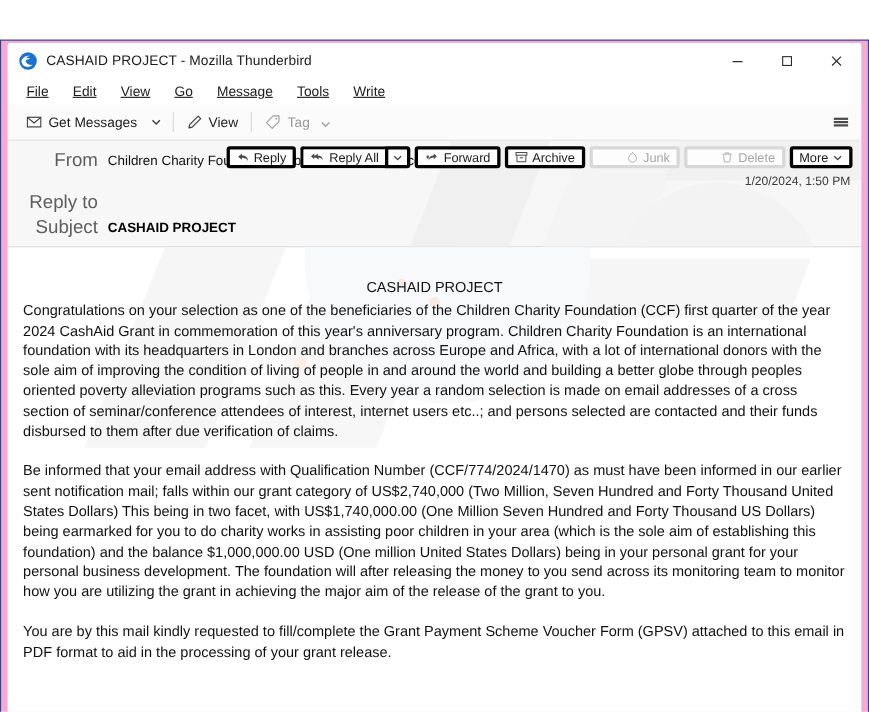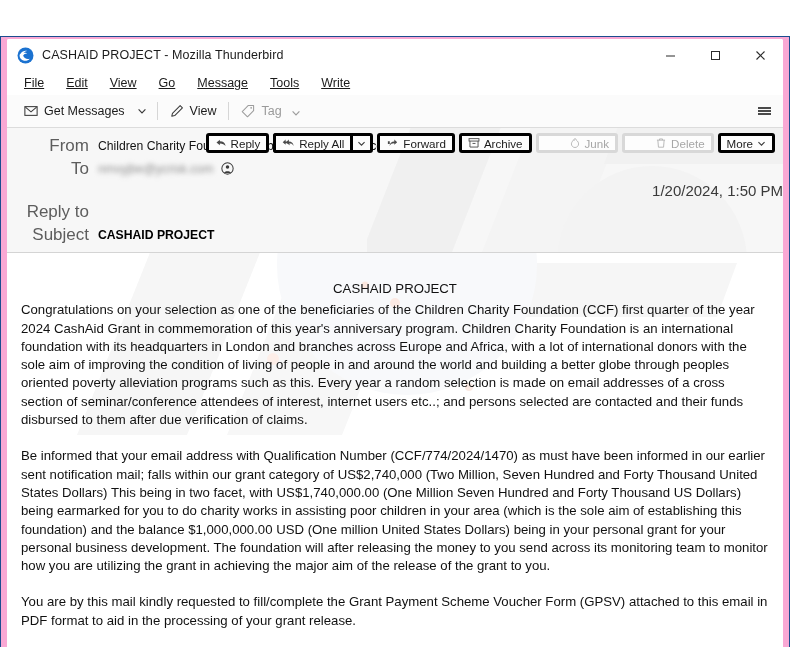--- a/index.html
+++ b/index.html
@@ -226,21 +226,22 @@
   .act-btn.dim { color: #a6a6a6; border-color: #d8d8d8; padding-left: 30px; }
   .act-group {
     display: flex;
     margin-left: 4px;
   }
   .act-group .act-btn { margin-left: 0; }
   .act-group .act-btn:first-child { border-radius: 3px 0 0 3px; border-right: none; }
   .act-group .act-btn:last-child { border-radius: 0 3px 3px 0; padding: 2px 4px; }
   .date-row {
     text-align: right;
-    font-size: 15px;
+    padding-right: 10px;
+    font-size: 11px;
     color: #3a3a3a;
     margin-top: 2px;
     margin-bottom: 1px;
     position: relative;
     z-index: 2;
   }
 
   
   #bodypane {
     flex: 1;
@@ -473,33 +474,20 @@
         <span class="contact-ico">
           <svg width="13" height="13" viewBox="0 0 14 14">
             <circle cx="7" cy="7" r="6.1" fill="none" stroke="#3b3b3b" stroke-width="1.1"></circle>
             <circle cx="7" cy="5.3" r="1.9" fill="#3b3b3b"></circle>
             <path d="M3.2 12 C3.7 9.3 10.3 9.3 10.8 12 Z" fill="#3b3b3b"></path>
           </svg>
         </span>
       </div>
     </div>
 
-    <div class="hdr-row">
-      <div class="hdr-label">To</div>
-      <div class="hdr-value">
-        <span class="redacted">nmvyjbe@ycrisk.com</span>
-        <span class="contact-ico">
-          <svg width="13" height="13" viewBox="0 0 14 14">
-            <circle cx="7" cy="7" r="6.1" fill="none" stroke="#3b3b3b" stroke-width="1.1"></circle>
-            <circle cx="7" cy="5.3" r="1.9" fill="#3b3b3b"></circle>
-            <path d="M3.2 12 C3.7 9.3 10.3 9.3 10.8 12 Z" fill="#3b3b3b"></path>
-          </svg>
-        </span>
-      </div>
-    </div>
 
     <div class="date-row">1/20/2024, 1:50 PM</div>
 
     <div class="hdr-row">
       <div class="hdr-label">Reply to</div>
     </div>
 
     <div class="hdr-row">
       <div class="hdr-label">Subject</div>
       <div class="hdr-value bold">CASHAID PROJECT</div>

